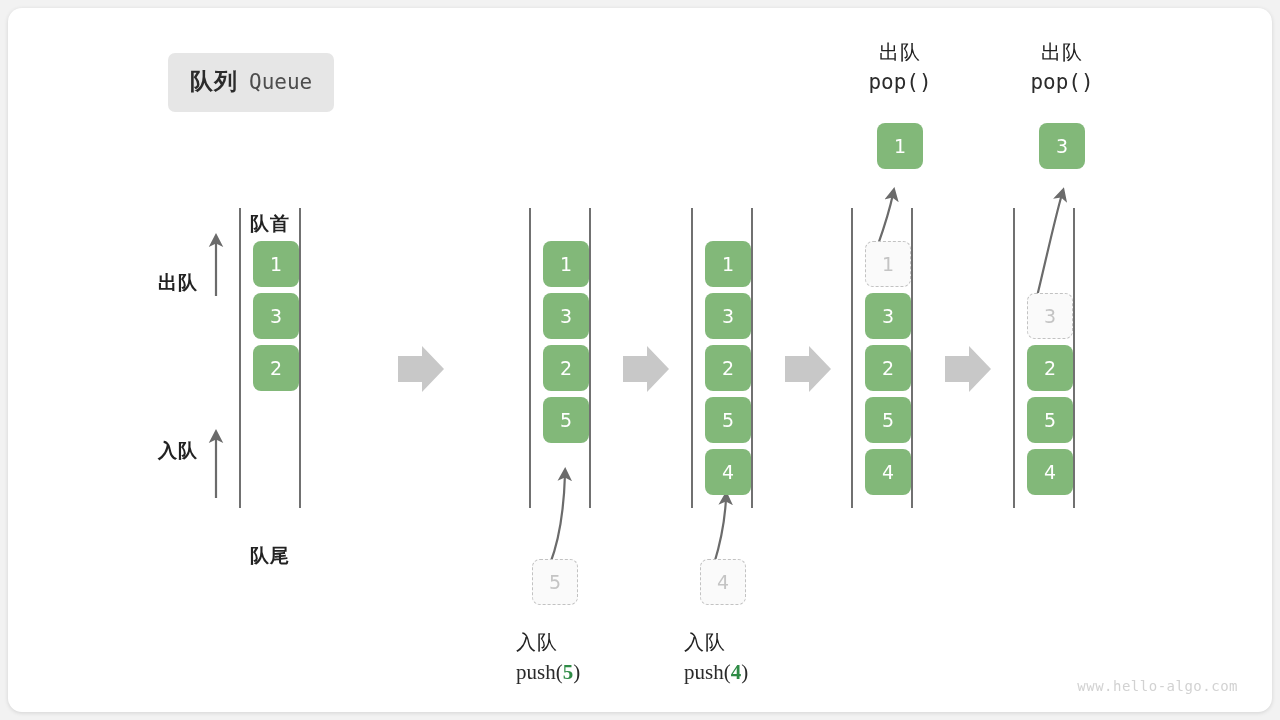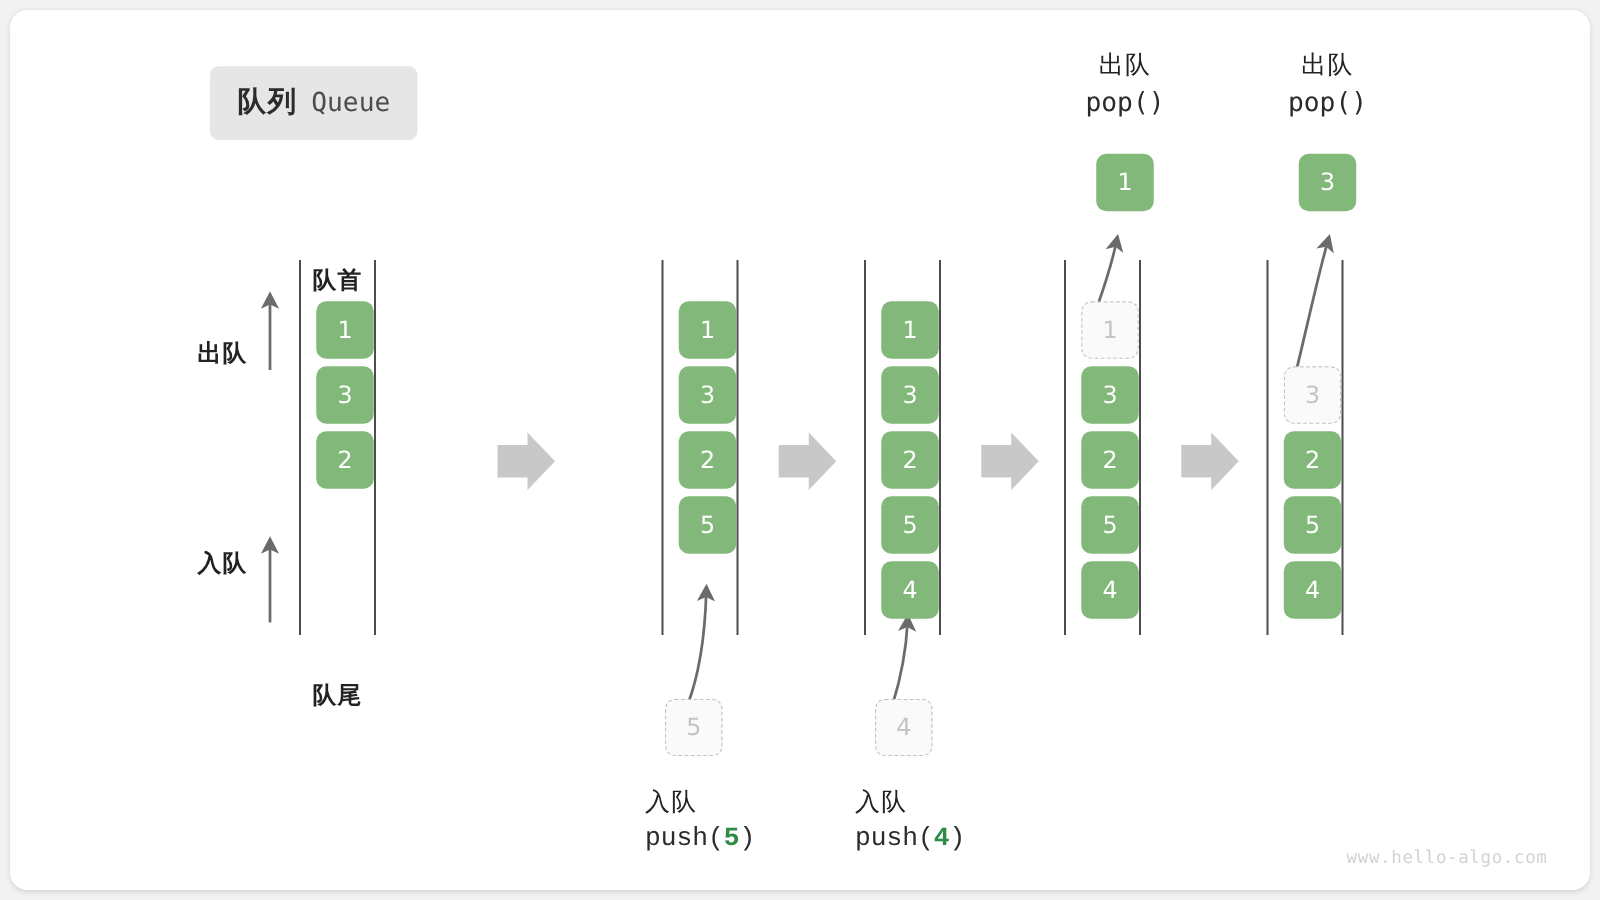--- a/index.html
+++ b/index.html
@@ -96,21 +96,21 @@
     text-align: left;
     white-space: nowrap;
     line-height: 1.45;
   }
   .stage-caption .cn {
     font-size: 20px;
     color: #222;
     letter-spacing: 1px;
   }
   .stage-caption .fn {
-    font-family: Liberation Mono, monospace;
+    font-family: Liberation Serif, serif;
     font-size: 21px;
     color: #2b2b2b;
   }
   .stage-caption .fn .arg { color: #2e8b45; font-weight: bold; }
 
   
   .pop-header {
     text-align: center;
     white-space: nowrap;
     line-height: 1.45;

